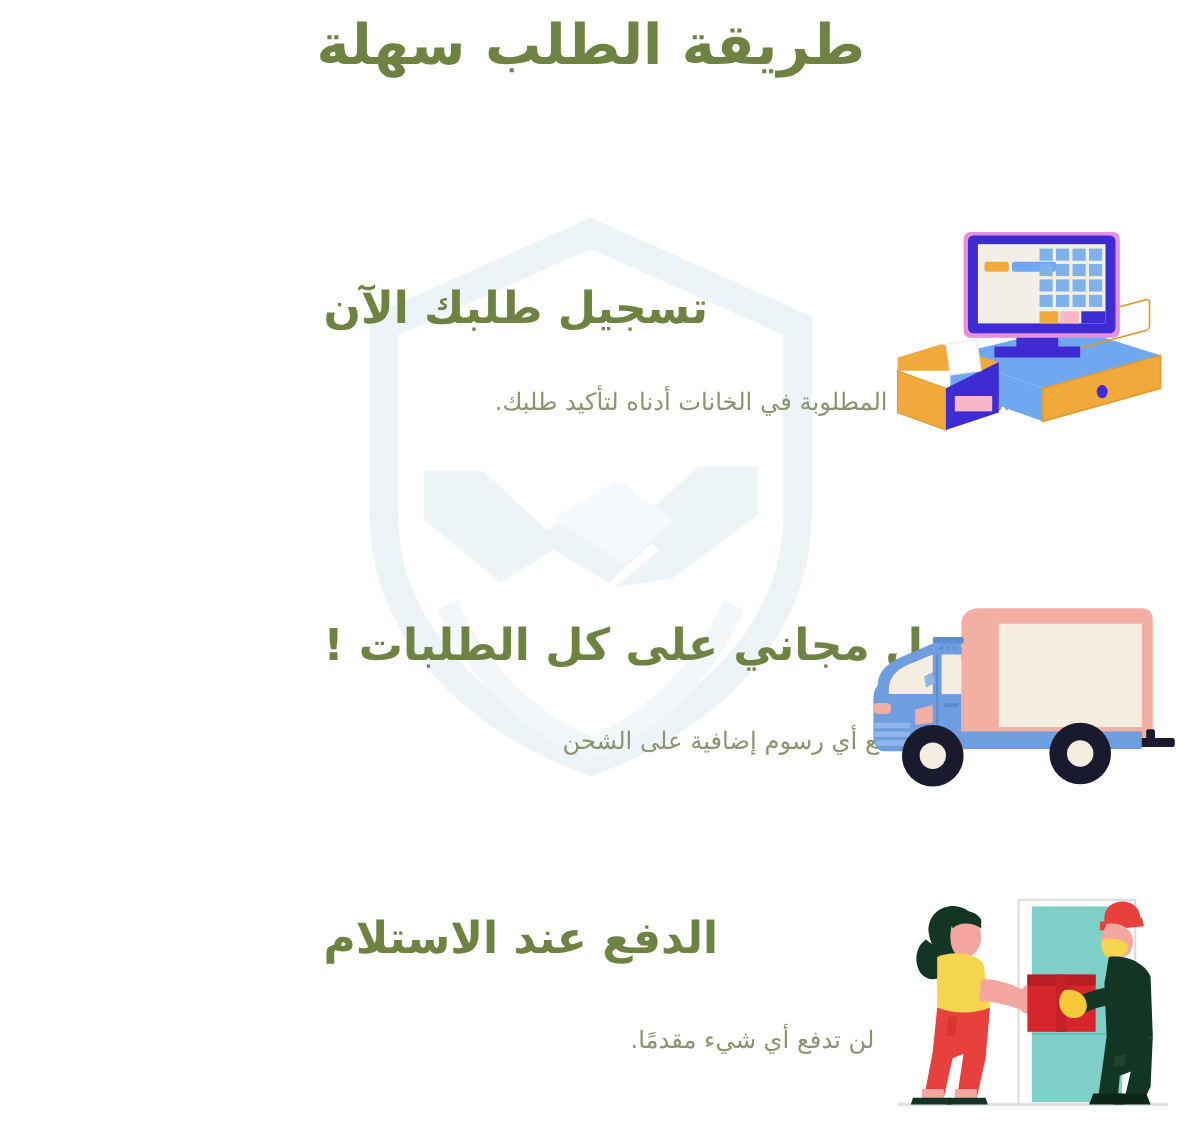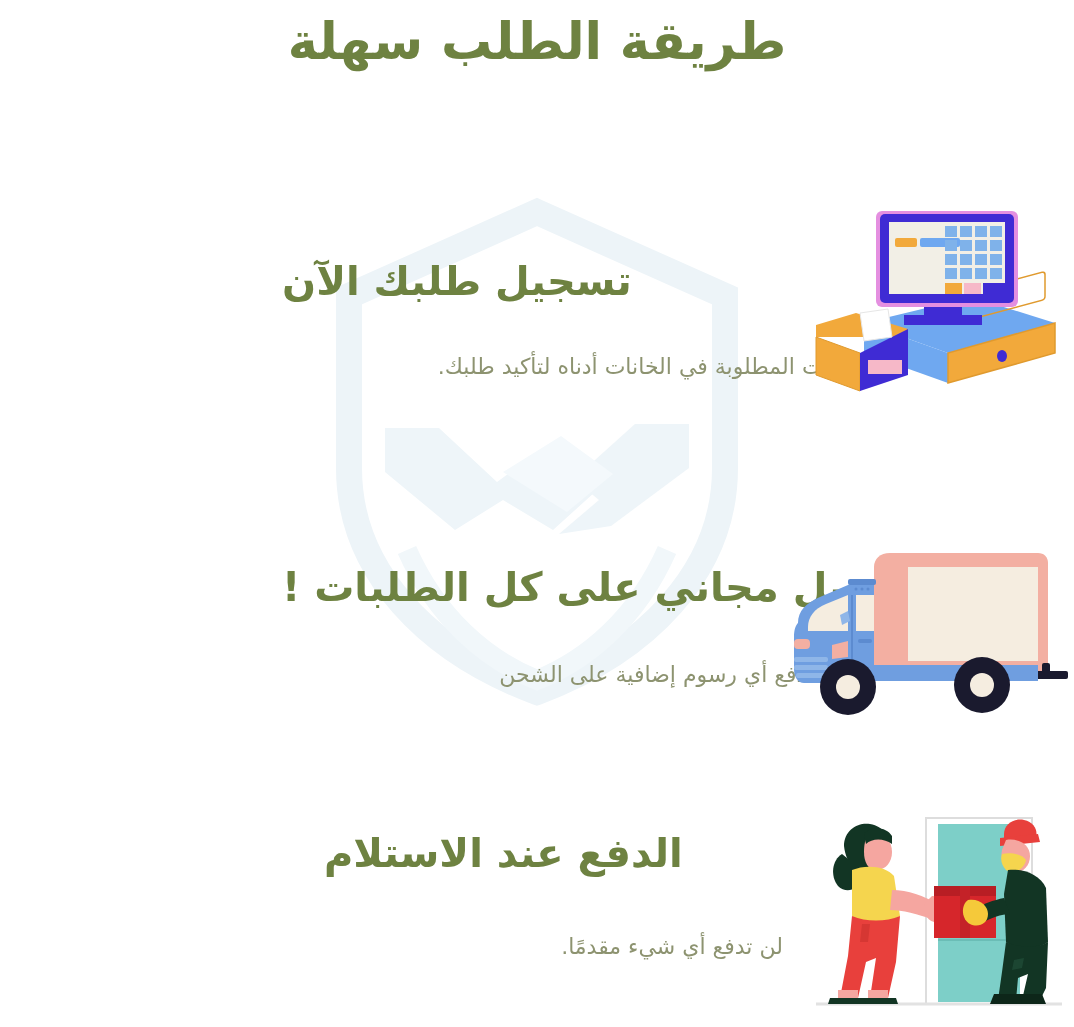--- a/index.html
+++ b/index.html
@@ -57,21 +57,21 @@
   
   .step {
     position: absolute;
     left: 0;
     width: 1074px;
     height: 220px;
   }
 
   .step-text {
     position: absolute;
-    right: 12px;
+    right: 0;
     top: 0;
     width: 790px;
     text-align: left;
     padding-left: 10px;
   }
 
   .step-heading {
     font-size: 40px;
     font-weight: bold;
     color: #6E8241;
@@ -97,21 +97,21 @@
   #step-1 { top: 200px; }
   #step-2 { top: 540px; }
   #step-3 { top: 812px; }
 
   #step-1 .step-heading { margin-top: 52px; }
   #step-1 .step-sub     { margin-top: 40px; }
 
   #step-2 .step-heading { margin-top: 18px; }
   #step-2 .step-sub     { margin-top: 42px; }
 
-  #step-3 .step-heading { margin-top: 12px; margin-left: 42px; }
+  #step-3 .step-heading { margin-top: 12px; }
   #step-3 .step-sub     { margin-top: 48px; }
 
   #step-1 .step-art { left: 812px; top: 5px;  width: 250px; height: 195px; }
   #step-2 .step-art { left: 786px; top: 5px;  width: 285px; height: 190px; }
   #step-3 .step-art { left: 808px; top: 0px;  width: 262px; height: 205px; }
 
   svg { display: block; overflow: visible; }
 </style>
 </head>
 <body>

